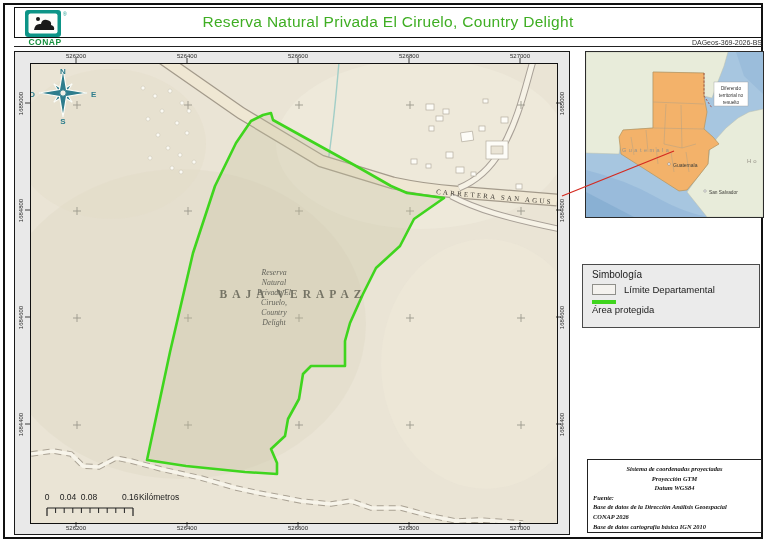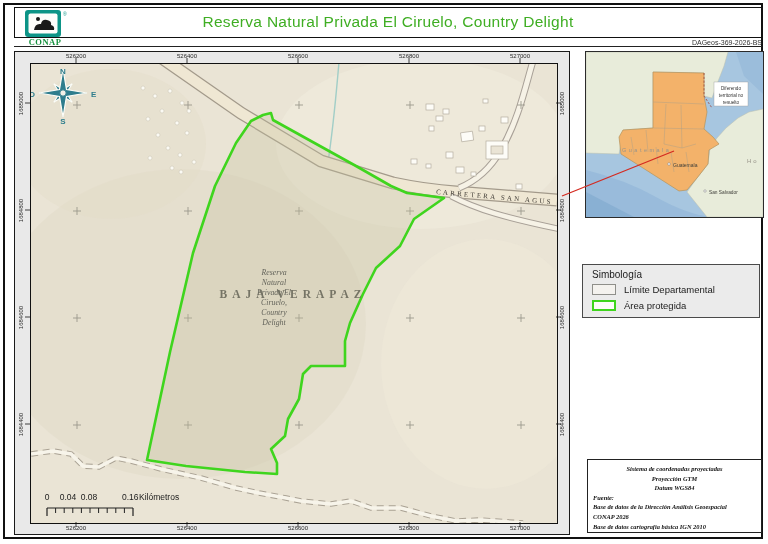--- a/index.html
+++ b/index.html
@@ -5,38 +5,38 @@
   html,body{margin:0;padding:0;background:#fff;width:768px;height:544px;
     font-family:"Liberation Sans","DejaVu Sans",sans-serif;}
   .page{position:relative;width:768px;height:544px;background:#fff;overflow:hidden;}
   .page-border{position:absolute;left:3px;top:3px;width:760px;height:536px;
     border:2px solid #111;box-sizing:border-box;}
   
   .header{position:absolute;left:14px;top:7px;width:748px;height:31px;
     border:1px solid #111;box-sizing:border-box;background:#fff;}
   .logo{position:absolute;left:8px;top:2px;width:46px;height:42px;}
   .logo-text{position:absolute;left:0px;top:28px;width:46px;text-align:center;
-    font-size:8.5px;font-weight:bold;letter-spacing:.5px;color:#17923f;font-family:Liberation Serif, serif;}
+    font-size:8.5px;font-weight:bold;letter-spacing:.5px;color:#17923f;}
   .title{position:absolute;left:60px;right:60px;top:5px;text-align:center;
     font-size:15.5px;letter-spacing:.3px;color:#3fae23;font-weight:500;}
   .doc-code{position:absolute;right:6px;top:39px;font-size:7px;color:#333;}
   .header-rule{position:absolute;left:14px;top:46px;width:748px;height:0;
     border-top:1px solid #222;}
   
   .map-frame{position:absolute;left:14px;top:51px;width:556px;height:484px;
     background:#e9e9e9;border:1px solid #1a1a1a;box-sizing:border-box;}
   .map-inner{position:absolute;left:15px;top:11px;width:526px;height:459px;
     border:1px solid #111;background:#eae4d5;overflow:hidden;}
   .coord{position:absolute;font-size:6px;color:#2a2a2a;text-align:center;}
   .coord.x{width:50px;height:9px;}
   .coord.y{width:60px;height:9px;transform:rotate(-90deg);}
   
   .inset{position:absolute;left:585px;top:51px;width:177px;height:165px;
     border:1px solid #2b2b2b;box-sizing:content-box;background:#a7c6e0;}
-  .legend{position:absolute;left:582px;top:264px;width:178px;height:54px;
+  .legend{position:absolute;left:582px;top:264px;width:178px;height:64px;
     background:#ebebeb;border:1px solid #4a4a4a;box-sizing:border-box;}
   .legend-title{position:absolute;left:9px;top:4px;font-size:10px;color:#1c1c1c;}
   .legend-row{position:absolute;left:9px;height:14px;display:flex;align-items:flex-start;}
   .legend-row .sw{width:24px;height:11px;margin-right:8px;box-sizing:border-box;}
   .sw-dept{background:#f4f2ee;border:1px solid #8f8f8a;}
   .sw-prot{background:#fdfdfb;border:2.5px solid #3fd51e;}
   .legend-label{font-size:9.5px;color:#1c1c1c;}
   .credits{position:absolute;left:587px;top:459px;width:175px;height:74px;
     border:1px solid #222;box-sizing:border-box;background:#fff;
     font-family:"Liberation Serif","DejaVu Serif",serif;
@@ -234,21 +234,21 @@
       <text x="161" y="111" font-size="6" letter-spacing="2" fill="#98948a">Ho</text>
     </svg>
   </div>
 
   <div class="legend">
     <div class="legend-title">Simbología</div>
     <div class="legend-row" style="top:19px;">
       <div class="sw sw-dept"></div>
       <div class="legend-label">Límite Departamental</div>
     </div>
-    <div class="legend-row" style="top:35px;">
+    <div class="legend-row" style="top:35px;flex-direction:column;">
       <div class="sw sw-prot"></div>
       <div class="legend-label">Área protegida</div>
     </div>
   </div>
 
   <div class="credits">
     <div class="c">Sistema de coordenadas proyectadas</div>
     <div class="c">Proyección GTM</div>
     <div class="c">Datum WGS84</div>
     <div class="l">Fuente:</div>

